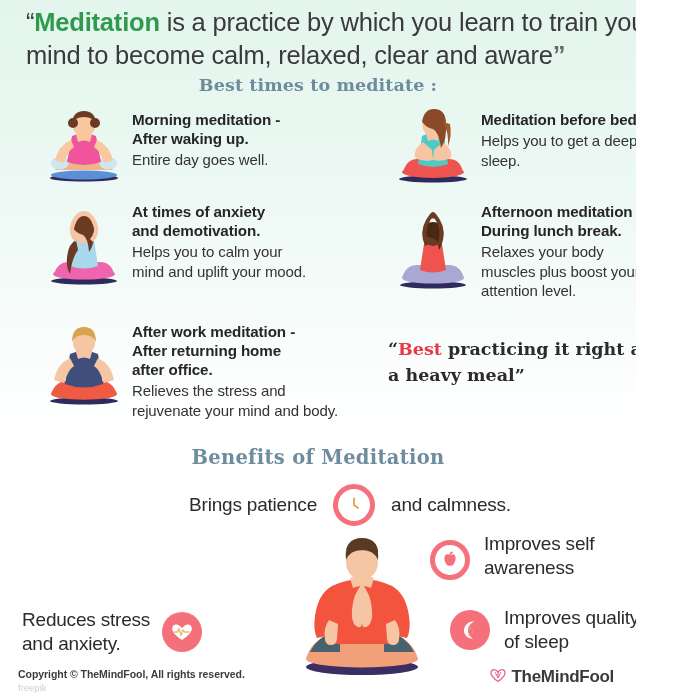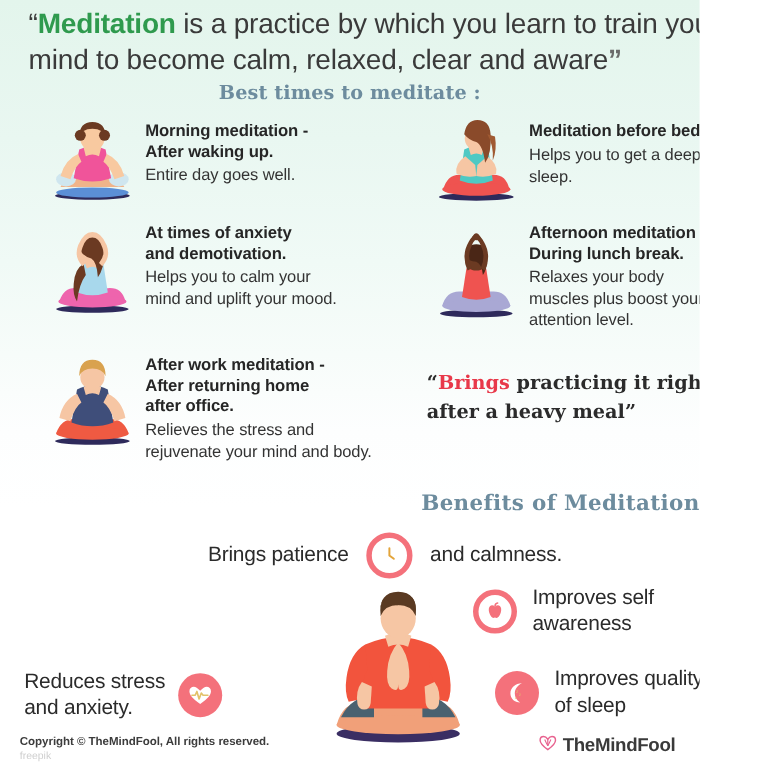--- a/index.html
+++ b/index.html
@@ -41,21 +41,21 @@
   .sec-head {
     position: absolute;
     width: 100%;
     text-align: center;
     font-family: "DejaVu Serif", "Liberation Serif", serif;
     font-weight: 700;
     color: #6d8c9e;
     letter-spacing: 0.1px;
   }
   #best-times-head { top: 75px; font-size: 17.5px; }
-  #benefits-head   { top: 446px; font-size: 19.5px; letter-spacing: 0.3px; text-align: right; }
+  #benefits-head   { top: 446px; font-size: 19.5px; letter-spacing: 0.3px; }
 
   
   .card {
     position: absolute;
     display: flex;
     align-items: flex-start;
   }
   .card .art {
     width: 96px;
     flex: 0 0 96px;
@@ -110,21 +110,21 @@
   }
   .benefit .b-text { white-space: pre-line; }
 
   #benefit-top {
     top: 484px; left: 0; width: 700px;
     justify-content: center;
     gap: 16px;
   }
   #benefit-left-1  { top: 530px; left: 22px;  width: 230px; }
   #benefit-left-2  { top: 608px; left: 22px;  width: 230px; }
-  #benefit-right-1 { top: 532px; left: 430px; width: 260px; }
+  #benefit-right-1 { top: 532px; left: 430px; width: 260px; align-items: flex-end; }
   #benefit-right-2 { top: 606px; left: 450px; width: 250px; }
 
   .b-left-icon  { order: 2; margin-left: 12px; }
   .b-right-icon { order: 0; margin-right: 14px; }
 
   .icon-circle {
     width: 40px; height: 40px;
     flex: 0 0 40px;
     border-radius: 50%;
     background: #f4717b;
@@ -299,21 +299,21 @@
     <div class="txt">
       <div class="t-title" style="white-space:pre-line">After work meditation -
 After returning home
 after office.</div>
       <div class="t-desc" style="white-space:pre-line">Relieves the stress and
 rejuvenate your mind and body.</div>
     </div>
   </div>
 
   <div id="avoid-quote">
-    <span>“</span><span class="red">Brings</span><span> practicing it right after a heavy meal</span><span>”</span>
+    <span>“</span><span class="red">Best</span><span> practicing it right after a heavy meal</span><span>”</span>
   </div>
 
   <div class="sec-head" id="benefits-head">Benefits of Meditation</div>
 
   <div class="benefit" id="benefit-top">
     <span class="b-text">Brings patience</span>
     <span class="icon-circle ring">
       <svg width="24" height="24" viewBox="0 0 24 24">
         <path d="M12 5.5 L12 12 L16 15" stroke="#e3a43a" stroke-width="1.8" fill="none" stroke-linecap="round"></path>
       </svg>

